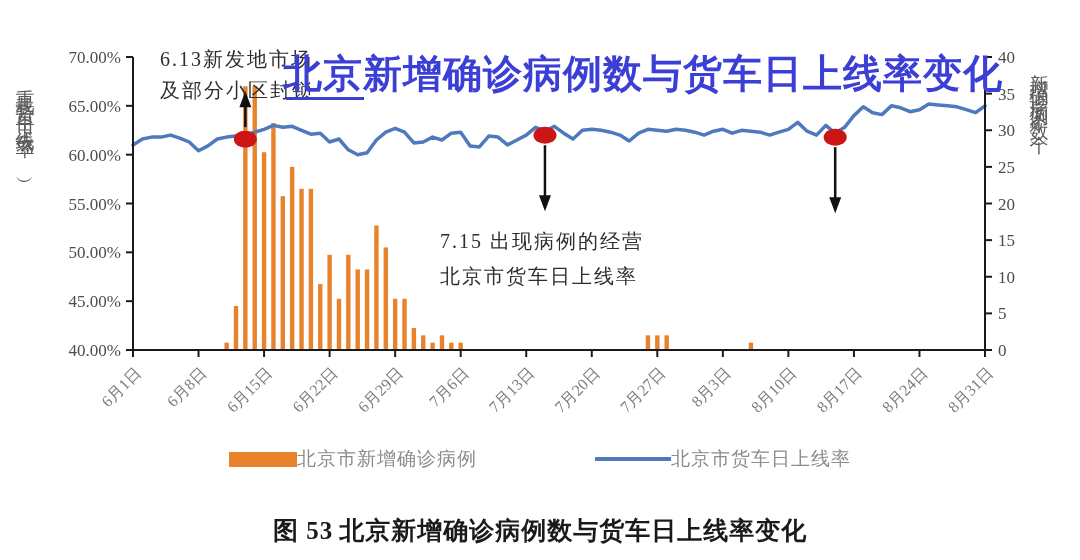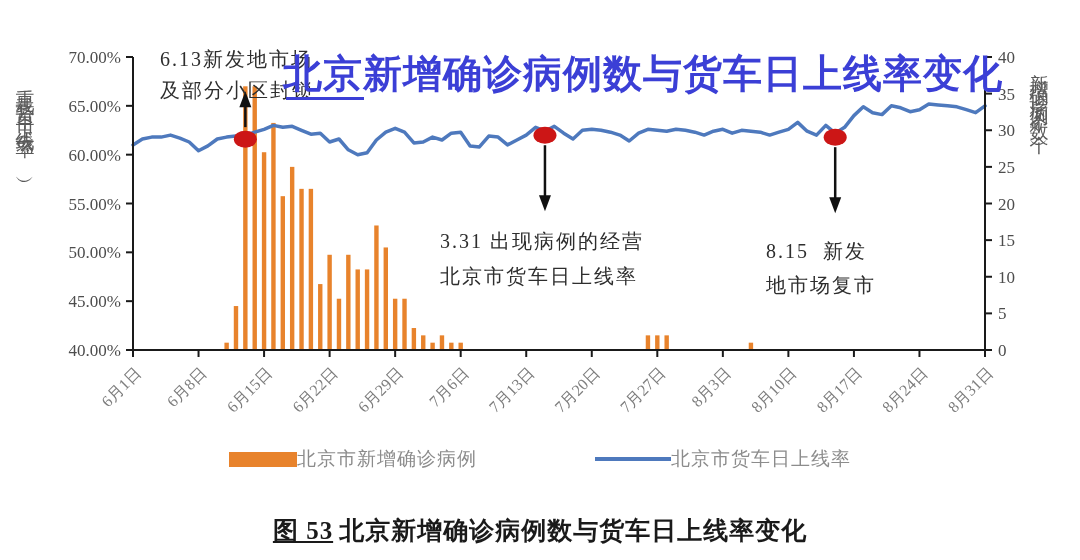--- a/index.html
+++ b/index.html
@@ -31,21 +31,21 @@
     display:flex;justify-content:center;align-items:center;gap:118px;
   }
   .legend-item{display:flex;align-items:center;gap:0;}
   .legend-label{font-size:19px;color:#8c8c8c;letter-spacing:1px;}
   .sw-bar{width:68px;height:15px;background:#E8832C;}
   .sw-line{width:76px;height:4px;background:#4E79BD;}
   .caption{
     position:absolute;z-index:2;left:0;top:514px;width:1080px;text-align:center;
     font-size:25px;font-weight:bold;color:#1a1a1a;letter-spacing:1px;
   }
-  .caption .num{margin-right:6px;text-decoration:underline;}
+  .caption .num{margin-right:6px;}
 </style>
 </head>
 <body>
 
 <div class="stage">
 
   <svg id="chart" width="1080" height="560" xmlns="http://www.w3.org/2000/svg">
       <rect x="224.42637362637362" y="342.675" width="4.4" height="7.324999999999989" fill="#E8832C"></rect>
       <rect x="233.789010989011" y="306.05" width="4.4" height="43.94999999999999" fill="#E8832C"></rect>
       <rect x="243.15164835164836" y="86.30000000000001" width="4.4" height="263.7" fill="#E8832C"></rect>
@@ -149,23 +149,22 @@
       <line x1="835.1978021978022" y1="147.17999999999998" x2="835.1978021978022" y2="199.17999999999998" stroke="#111" stroke-width="2.5"></line>
       <polygon points="829.1978021978022,197.17999999999998 841.1978021978022,197.17999999999998 835.1978021978022,213.17999999999998" fill="#111"></polygon>
       <ellipse cx="835.1978021978022" cy="137.17999999999998" rx="11.5" ry="8.5" fill="#CC1616"></ellipse>
     </svg>
 
   <div class="ytitle left">重载货车日上线率（%）</div>
   <div class="ytitle right">新增确诊病例个数（个）</div>
 
   <div class="ann ann1"><span>6.13新发地市场</span><br><span>及部分小区封锁</span></div>
 
-  <div class="ann ann2"><span>3.31 出现病例的经营</span><br><span>北京市货车日上线率</span></div>
+  <div class="ann ann2"><span>7.15 出现病例的经营</span><br><span>北京市货车日上线率</span></div>
 
-  <div class="ann ann3"><span>8.15  新发</span><br><span>地市场复市</span></div>
 
   <div class="watermark" style="color: rgb(59, 63, 214);">北京新增确诊病例数与货车日上线率变化</div>
   <div class="wm-underline" style="background: rgb(59, 63, 214);"></div>
 
   <div class="legend">
     <div class="legend-item">
       <span class="sw-bar" id="sw-bar" style="background: rgb(232, 131, 44);"></span>
       <span class="legend-label">北京市新增确诊病例</span>
     </div>
     <div class="legend-item">

